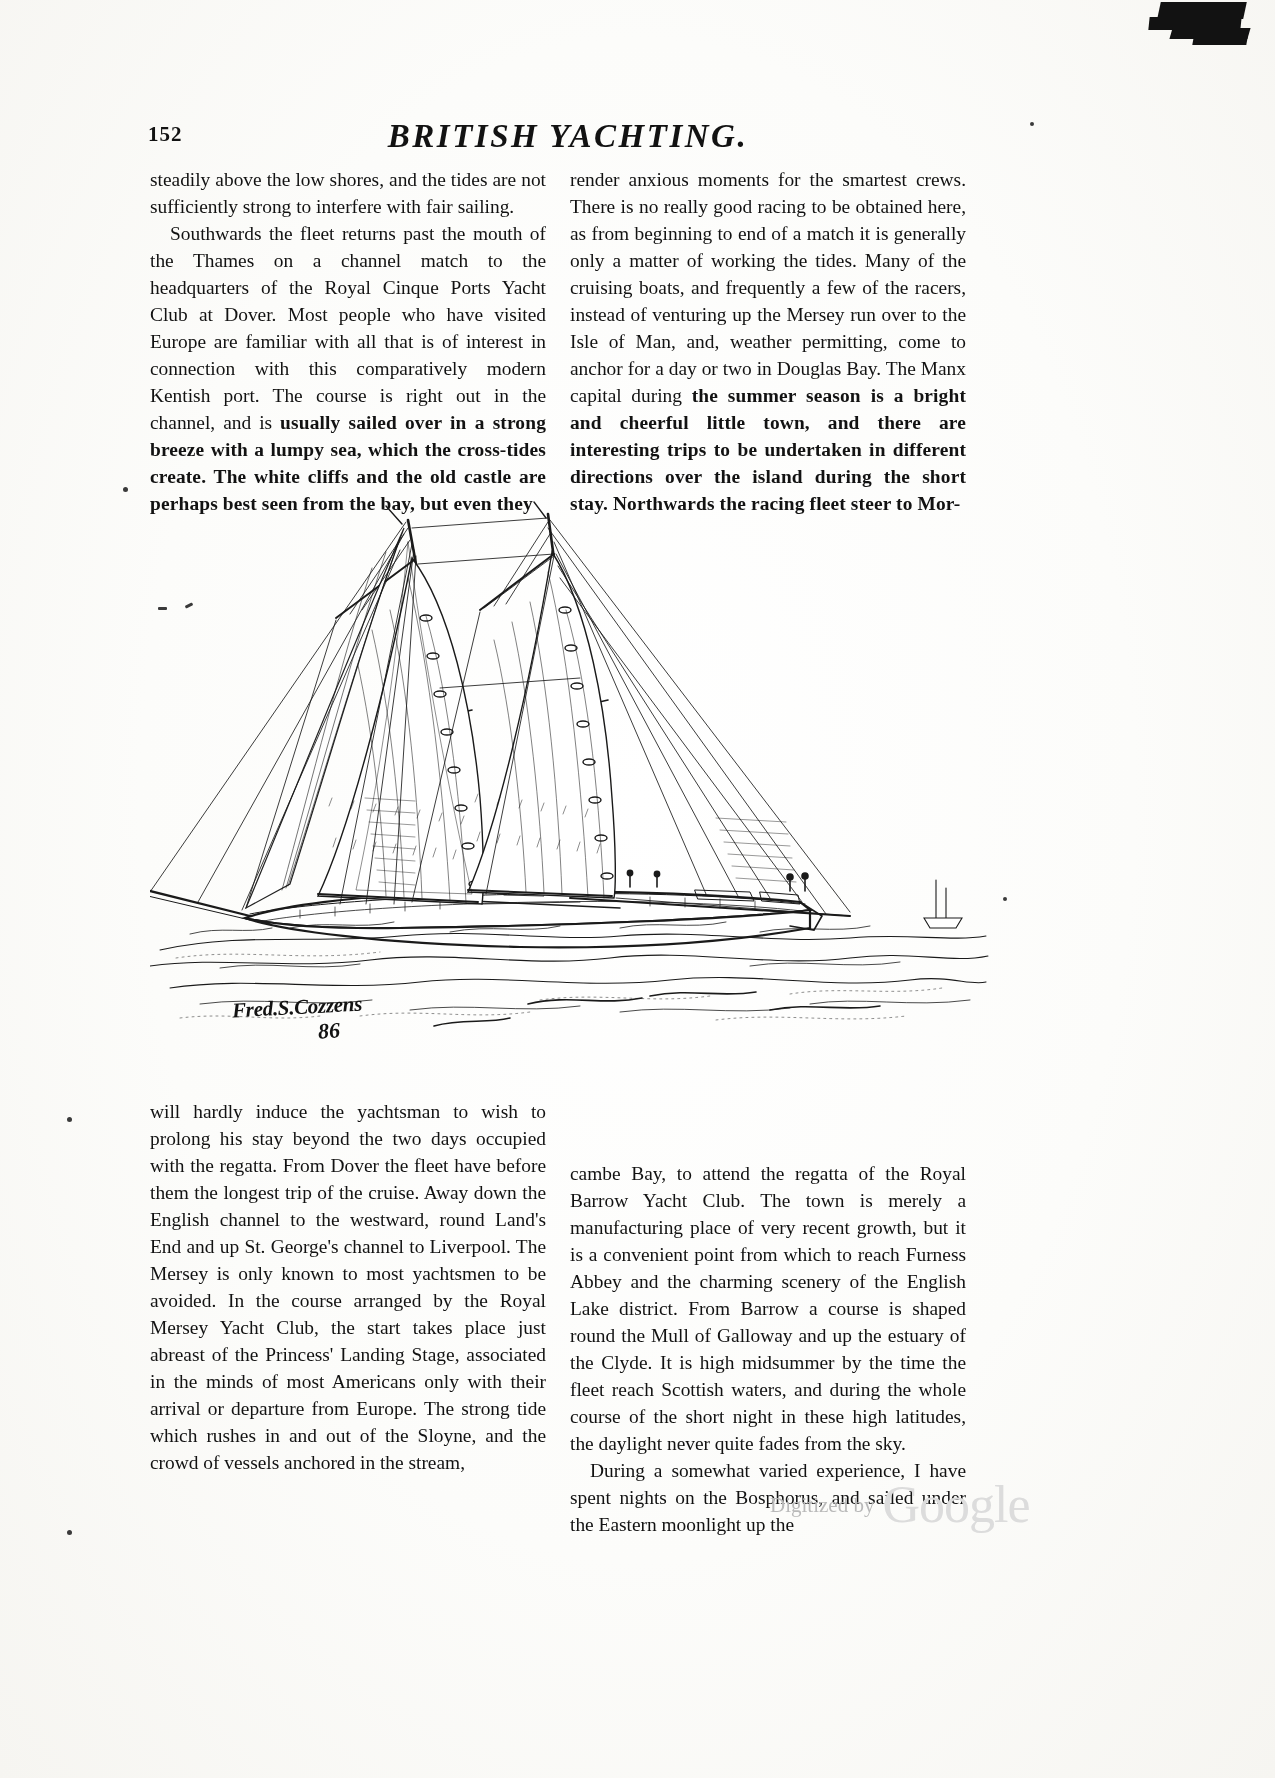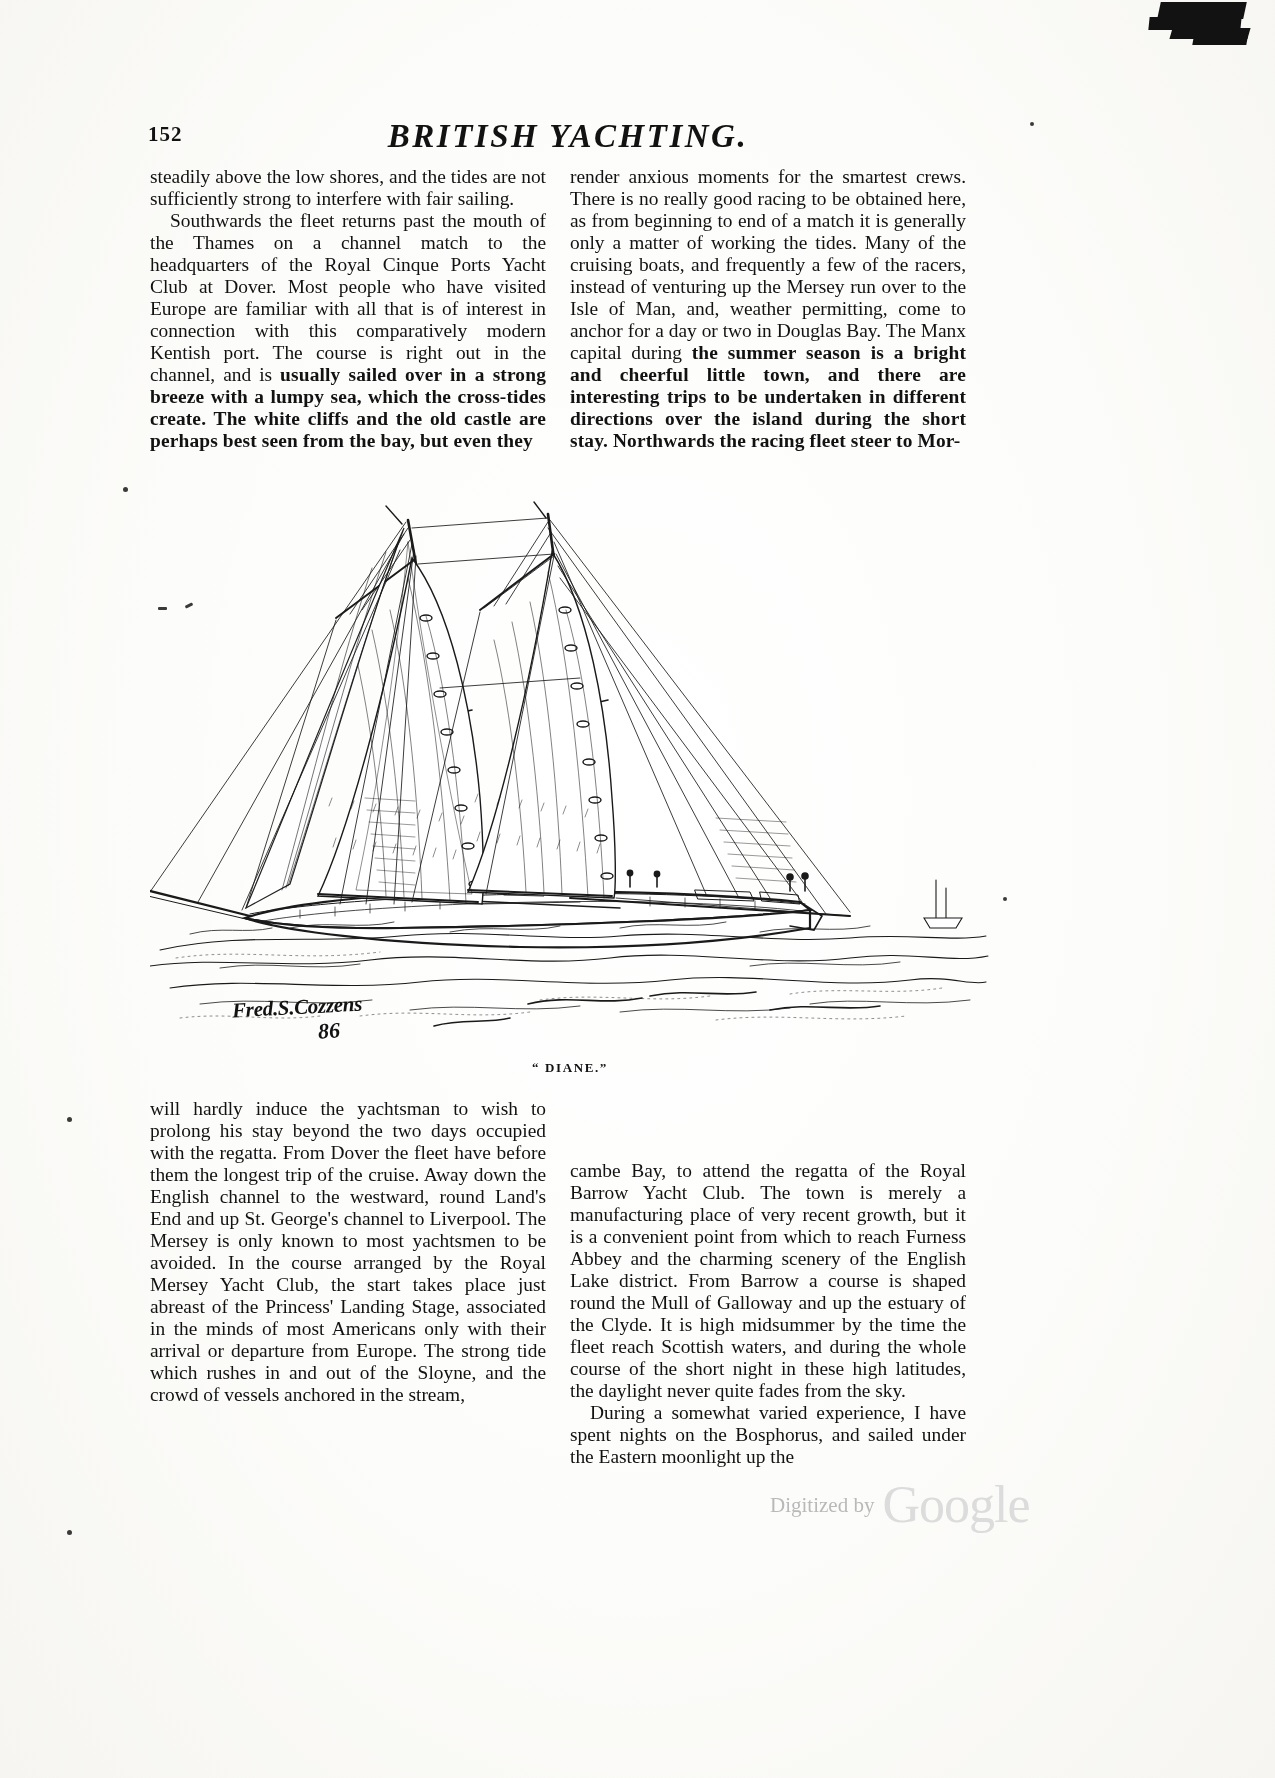--- a/index.html
+++ b/index.html
@@ -43,21 +43,21 @@
     font-size:33px;font-style:italic;font-weight:bold;
     letter-spacing:2.5px;
     font-family:"Liberation Serif",serif;
   }
 
   
   .col{
     position:absolute;
     width:396px;
     font-size:19.4px;
-    line-height:22px;
+    line-height:27px;
     text-align:justify;
     text-justify:inter-word;
     font-family:"Liberation Serif",serif;
     hyphens:none;
   }
   .col p{margin:0;}
   .col p.ind{text-indent:20px;}
   .col-l{left:150px;}
   .col-r{left:570px;}
   .top-l{top:166px;}
@@ -349,21 +349,20 @@
             <path d="M500 498 C540 490 570 500 606 494"></path>
             <path d="M620 512 C660 504 694 514 730 508"></path>
             <path d="M284 528 C312 520 336 526 360 520"></path>
           </g>
         </g>
       </svg>
     </div>
 
     <div class="sig">Fred.S.Cozzens</div>
     <div class="sigyear">86</div>
-    <div class="caption">“ DIANE.”</div>
 
     <div class="col col-l bot-l">
       <p>will hardly induce the yachtsman to wish to prolong his stay beyond the two days occupied with the regatta. From Dover the fleet have before them the longest trip of the cruise. Away down the English channel to the westward, round Land's End and up St. George's channel to Liverpool. The Mersey is only known to most yachtsmen to be avoided. In the course arranged by the Royal Mersey Yacht Club, the start takes place just abreast of the Princess' Landing Stage, associated in the minds of most Americans only with their arrival or departure from Europe. The strong tide which rushes in and out of the Sloyne, and the crowd of vessels anchored in the stream,</p>
     </div>
 
     <div class="col col-r bot-r">
       <p>cambe Bay, to attend the regatta of the Royal Barrow Yacht Club. The town is merely a manufacturing place of very recent growth, but it is a convenient point from which to reach Furness Abbey and the charming scenery of the English Lake district. From Barrow a course is shaped round the Mull of Galloway and up the estuary of the Clyde. It is high midsummer by the time the fleet reach Scottish waters, and during the whole course of the short night in these high latitudes, the daylight never quite fades from the sky.</p>
       <p class="ind">During a somewhat varied experience, I have spent nights on the Bosphorus, and sailed under the Eastern moonlight up the</p>
     </div>
 

